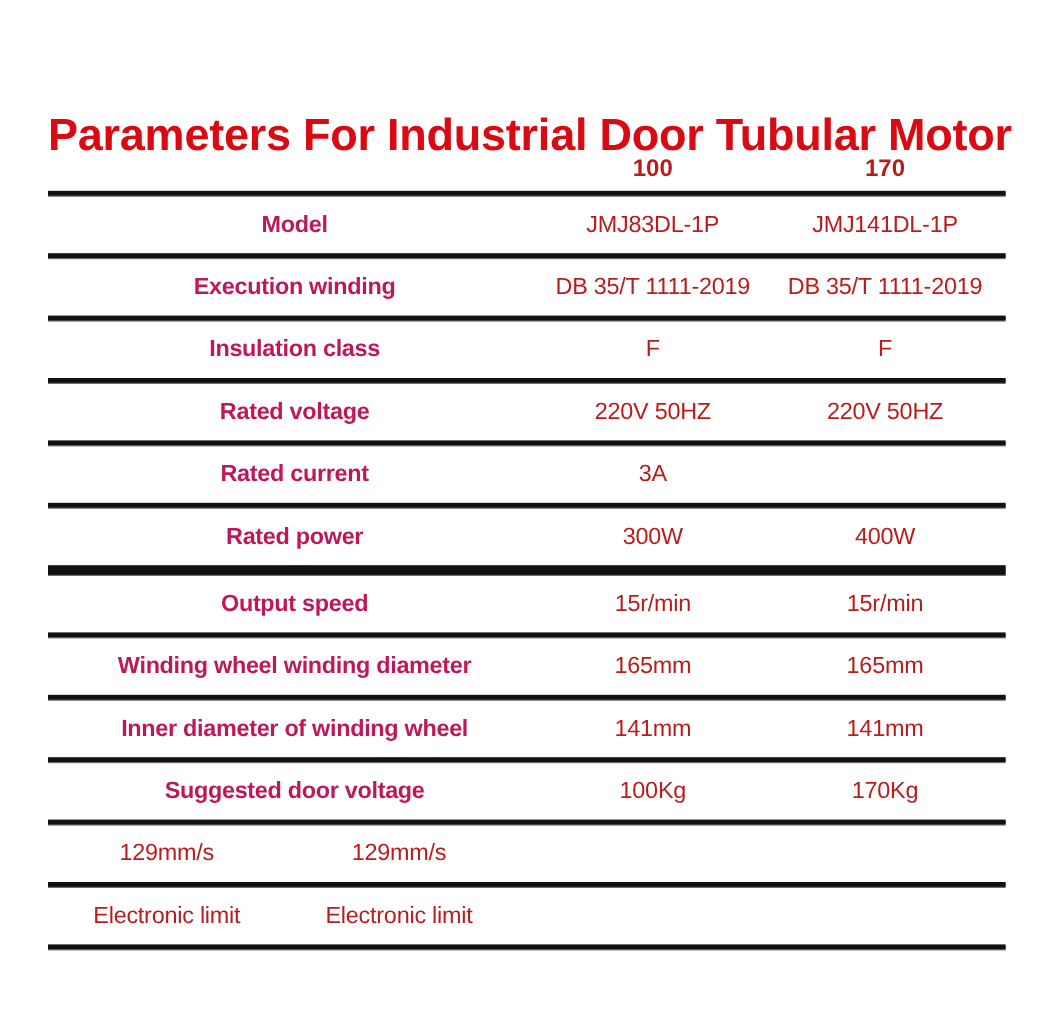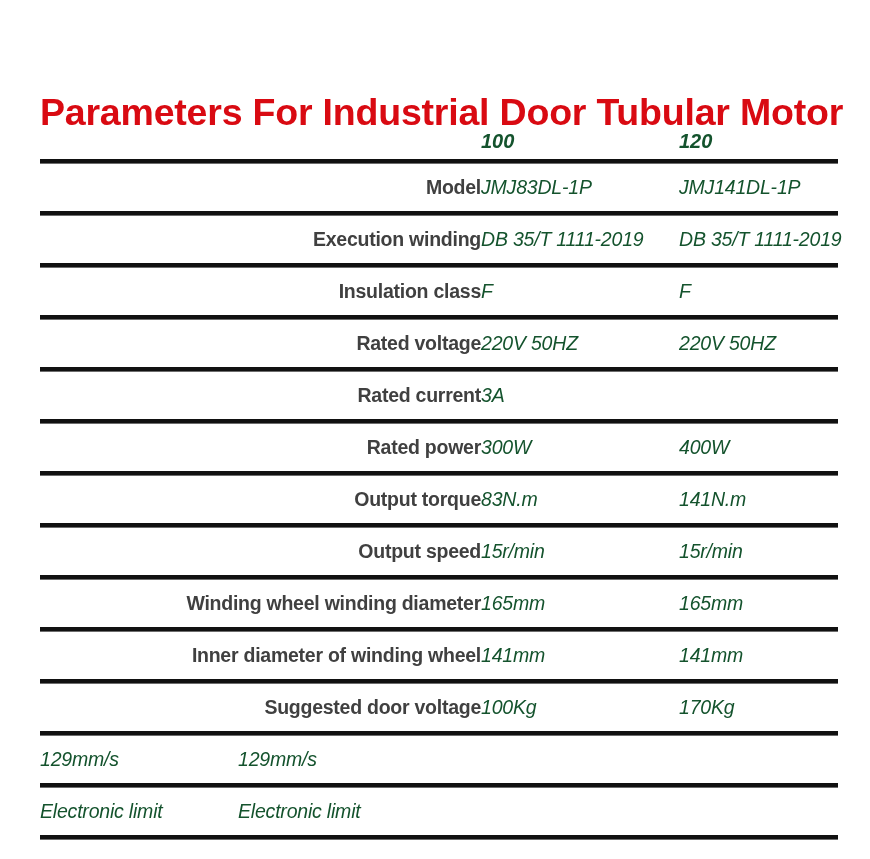--- a/index.html
+++ b/index.html
@@ -64,38 +64,36 @@
   }
 
   .cell-label {
     flex: 0 0 405px;
     width: 405px;
     padding-left: 6px;
     box-sizing: border-box;
     font-family: "Liberation Sans", sans-serif;
     font-weight: 700;
     font-size: 19.5px;
-    color: #404040;
+    color: #be185d;
     letter-spacing: -0.25px;
     white-space: nowrap;
-    text-align: right;
-    margin-left: 36px;
+    text-align: center;
   }
 
   .cell-val {
     flex: 0 0 auto;
     box-sizing: border-box;
     font-family: "Liberation Sans", sans-serif;
     font-weight: 400;
     font-size: 19.5px;
-    color: #14532d;
+    color: #b91c1c;
     letter-spacing: -0.2px;
     white-space: nowrap;
-    text-align: left;
-    font-style: italic;
+    text-align: center;
   }
   .cell-val.c1 { width: 198px; }
   .cell-val.c2 { width: 189px; }
 
   
   .row.header {
     height: 55px;
     align-items: flex-end;
     padding-bottom: 6px;
     box-sizing: border-box;
@@ -111,21 +109,21 @@
 
 <div id="page">
 
   <div class="title">Parameters For Industrial Door Tubular Motor</div>
 
   <div class="table">
 
     <div class="row header">
       <div class="cell-label"></div>
       <div class="cell-val c1">100</div>
-      <div class="cell-val c2">120</div>
+      <div class="cell-val c2">170</div>
     </div>
 
     <div class="rule"></div>
 
     <div class="row">
       <div class="cell-label">Model</div>
       <div class="cell-val c1">JMJ83DL-1P</div>
       <div class="cell-val c2">JMJ141DL-1P</div>
     </div>
     <div class="rule"></div>
@@ -157,25 +155,20 @@
     </div>
     <div class="rule"></div>
 
     <div class="row">
       <div class="cell-label">Rated power</div>
       <div class="cell-val c1">300W</div>
       <div class="cell-val c2">400W</div>
     </div>
     <div class="rule"></div>
 
-    <div class="row">
-      <div class="cell-label">Output torque</div>
-      <div class="cell-val c1">83N.m</div>
-      <div class="cell-val c2">141N.m</div>
-    </div>
     <div class="rule"></div>
 
     <div class="row">
       <div class="cell-label">Output speed</div>
       <div class="cell-val c1">15r/min</div>
       <div class="cell-val c2">15r/min</div>
     </div>
     <div class="rule"></div>
 
     <div class="row">

